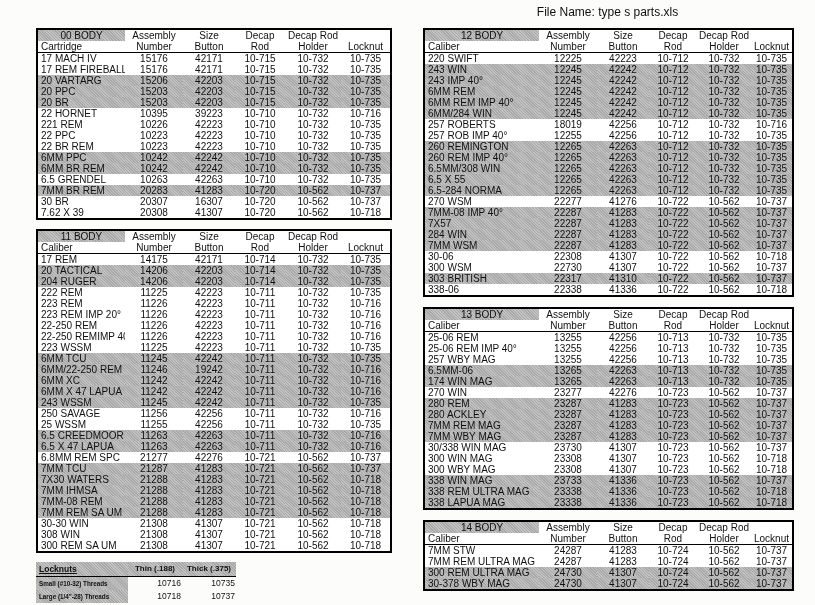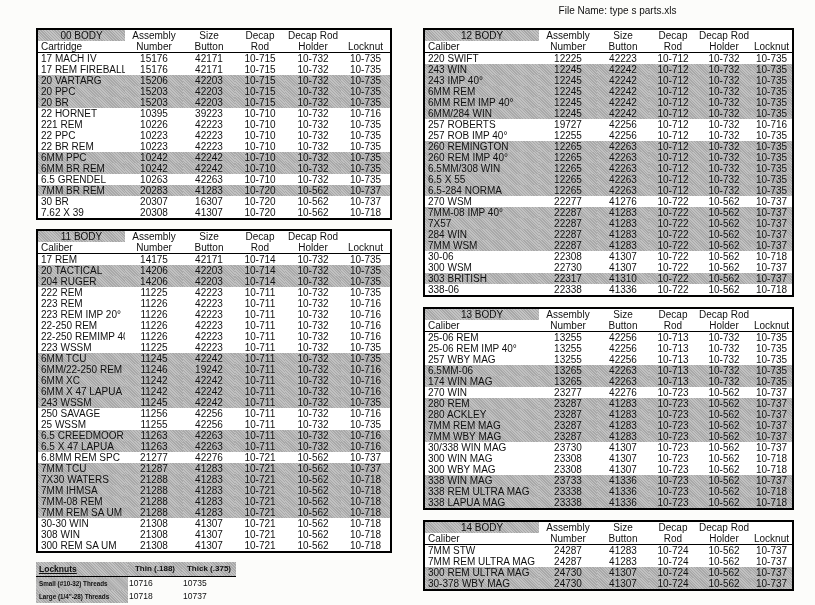--- a/index.html
+++ b/index.html
@@ -3,21 +3,21 @@
 <meta charset="utf-8">
 <style>
   html,body{margin:0;padding:0;}
   body{
     width:815px;height:605px;position:relative;
     background:#fcfcfa;color:#101010;
     font-family:"Liberation Sans",sans-serif;
     -webkit-font-smoothing:antialiased;
   }
   .doc-title{position:absolute;top:5px;left:36px;font-size:11px;font-weight:bold;font-style:italic;letter-spacing:.1px;margin-top:25px;}
-  .file-name{position:absolute;top:5px;left:433px;width:369px;text-align:center;font-size:10px;}
+  .file-name{position:absolute;top:5px;left:423px;width:369px;text-align:center;font-size:12px;}
   .col-left{position:absolute;left:36px;top:28px;width:354px;}
   .col-right{position:absolute;left:423px;top:28px;width:299px;}
 
   table.parts{border-collapse:collapse;table-layout:fixed;width:100%;border:2px solid #000;font-size:10px;background:#fff;}
   .col-left  table.parts{margin-bottom:9px;}
   .col-right table.parts{margin-bottom:10px;}
   table.parts th,table.parts td{
     padding:0 2px;height:11px;line-height:11px;font-weight:normal;
     white-space:nowrap;overflow:hidden;text-align:center;
   }
@@ -53,21 +53,21 @@
   table.locknuts col.k1{width:92px;}
   table.locknuts col.k2{width:54px;}
   table.locknuts col.k3{width:54px;}
   table.locknuts th{
     height:12px;line-height:12px;font-weight:bold;border-bottom:1.5px solid #000;
     background-color:#b2b2b2;
     background-image:repeating-linear-gradient(45deg,rgba(255,255,255,.22) 0 1px,rgba(0,0,0,.06) 1px 2px);
     text-align:center;font-size:8px;white-space:nowrap;overflow:hidden;
   }
   table.locknuts th.lk-label{text-align:left;padding-left:3px;font-size:8.5px;text-decoration:underline;}
-  table.locknuts td{height:11px;line-height:11px;text-align:left;white-space:nowrap;overflow:hidden;}
+  table.locknuts td{height:11px;line-height:11px;text-align:right;white-space:nowrap;overflow:hidden;}
   table.locknuts td.lk-name{
     background-color:#b2b2b2;
     background-image:repeating-linear-gradient(45deg,rgba(255,255,255,.22) 0 1px,rgba(0,0,0,.06) 1px 2px);
     font-size:6.3px;font-weight:bold;text-align:left;padding-left:3px;
   }
 </style>
 </head>
 <body>
 
 <div class="doc-title">Type-S Bushing Neck &amp; Full Die Parts Chart</div>
@@ -575,21 +575,21 @@
         <tr class="shaded">
           <td class="first">6MM/284 WIN</td>
           <td>12245</td>
           <td>42242</td>
           <td>10-712</td>
           <td>10-732</td>
           <td>10-735</td>
         </tr>
         <tr>
           <td class="first">257 ROBERTS</td>
-          <td>19727</td>
+          <td>18019</td>
           <td>42256</td>
           <td>10-712</td>
           <td>10-732</td>
           <td>10-716</td>
         </tr>
         <tr>
           <td class="first">257 ROB IMP 40°</td>
           <td>12255</td>
           <td>42256</td>
           <td>10-712</td>

